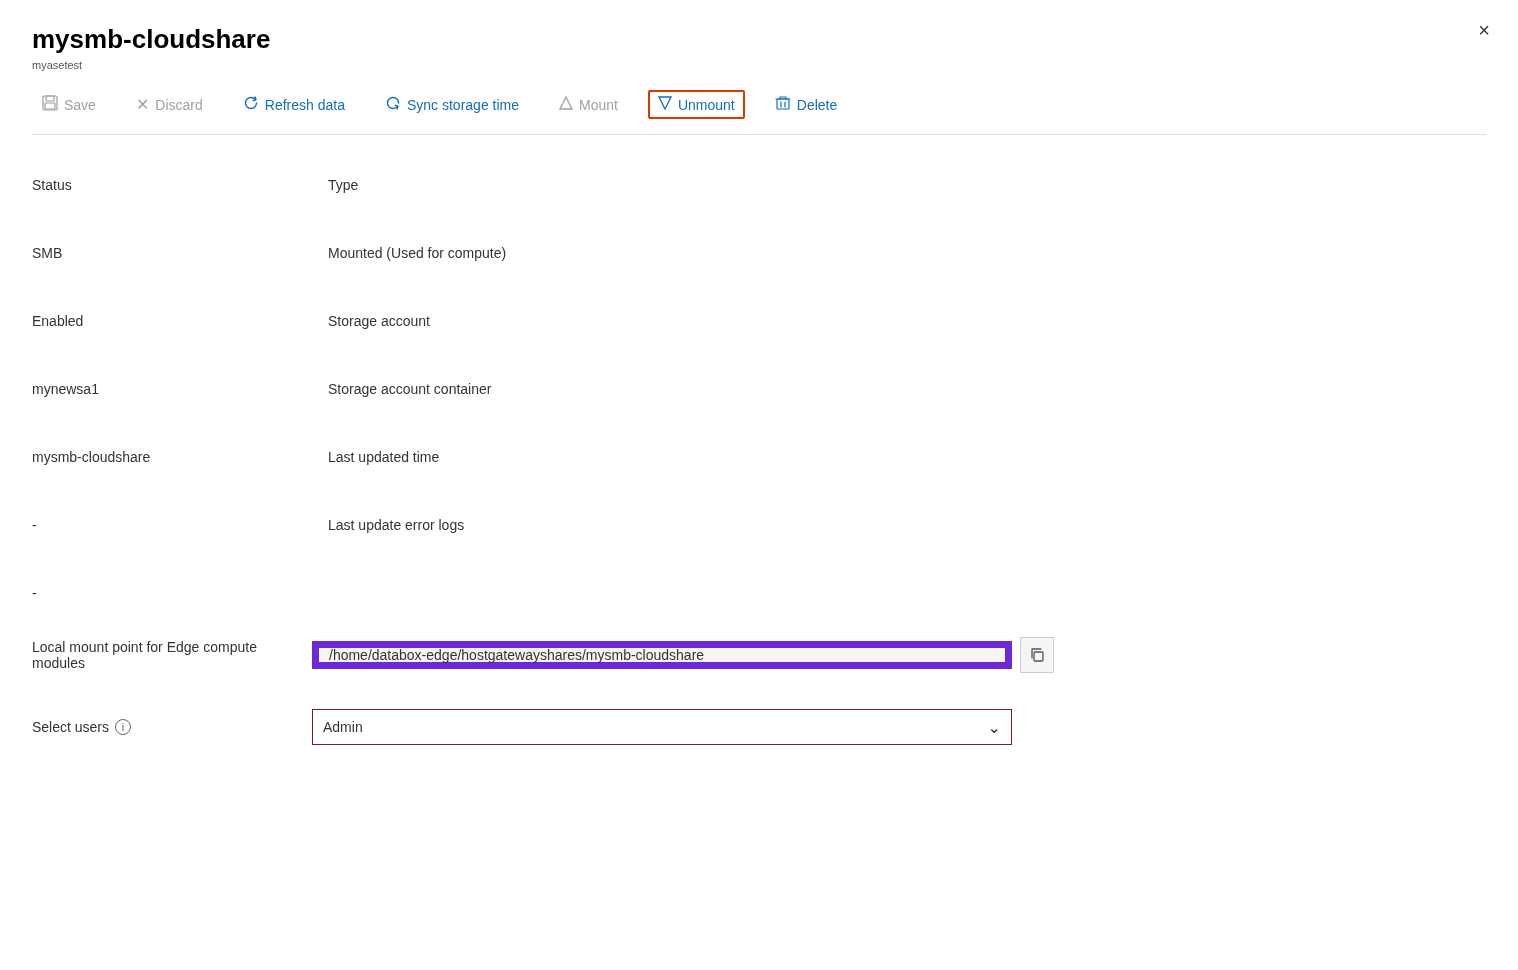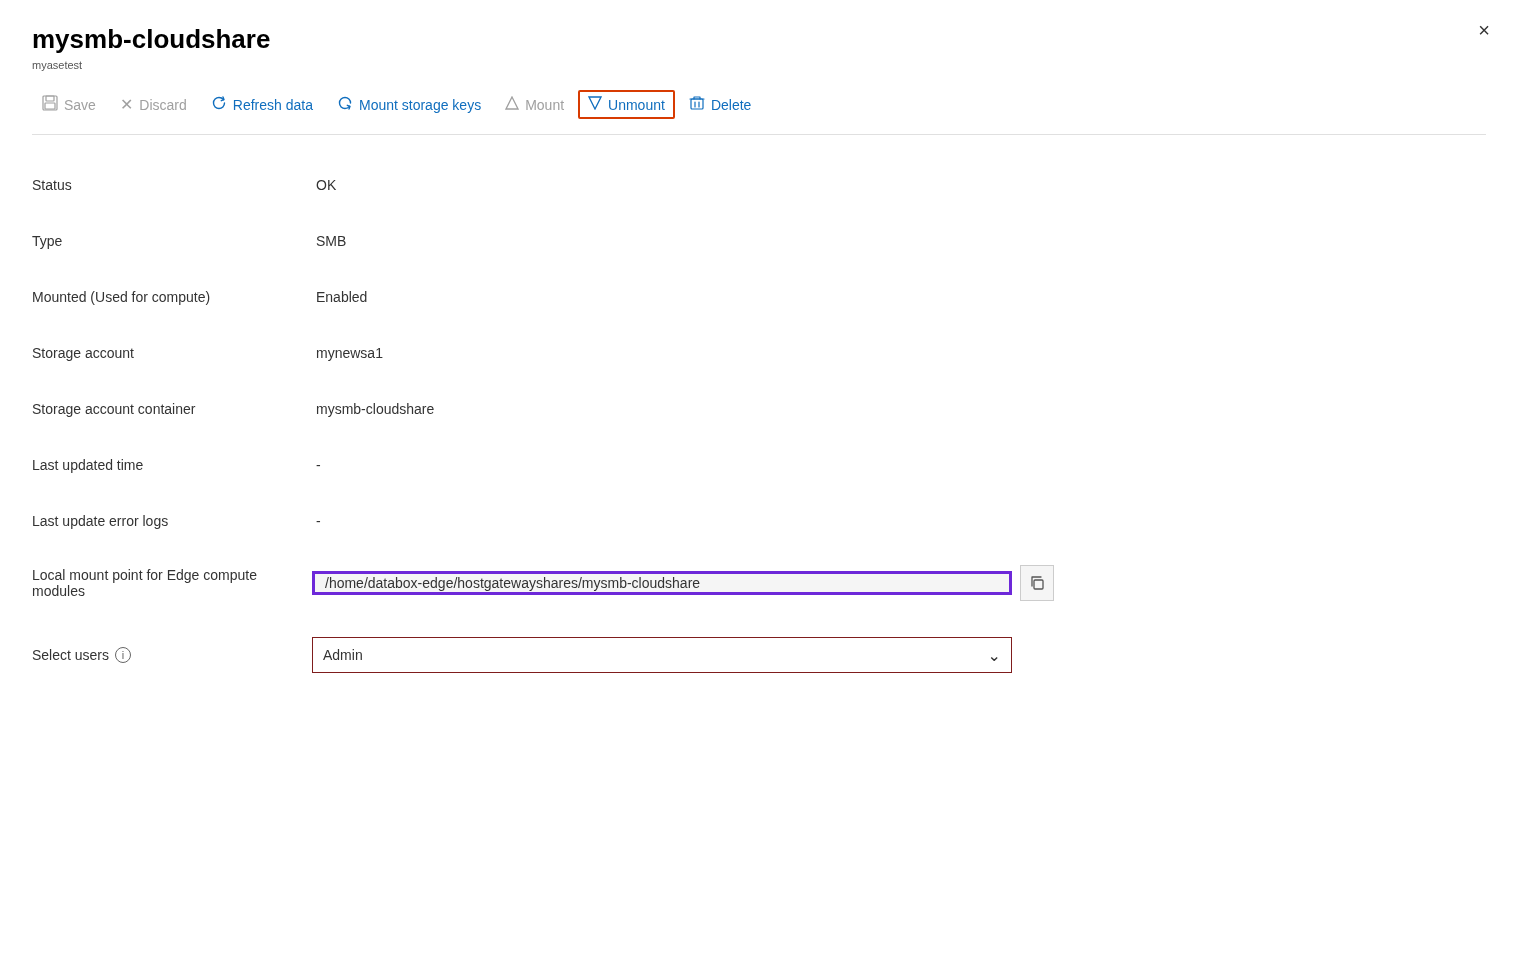--- a/index.html
+++ b/index.html
@@ -34,21 +34,21 @@
       line-height: 1.2;
     }
     .panel-subtitle {
       font-size: 11px;
       color: #555;
       margin-top: 4px;
     }
     .toolbar {
       display: flex;
       align-items: center;
-      gap: 4px;
+      gap: 20px;
       margin-top: 18px;
       padding-bottom: 14px;
       border-bottom: 1px solid #e0e0e0;
       flex-wrap: wrap;
     }
     .toolbar-btn {
       display: flex;
       align-items: center;
       gap: 6px;
       padding: 6px 10px;
@@ -69,21 +69,21 @@
       align-items: center;
     }
     .toolbar-icon {
       font-size: 16px;
       line-height: 1;
     }
     .content-area {
       margin-top: 24px;
       display: grid;
       grid-template-columns: 280px 1fr;
-      gap: 4px;
+      gap: 16px;
     }
     .field-label {
       padding: 18px 0;
       color: #333;
       font-size: 14px;
       align-self: center;
     }
     .field-value {
       padding: 18px 0;
       color: #333;
@@ -91,21 +91,21 @@
       align-self: center;
     }
     .field-value-input {
       display: flex;
       align-items: center;
       gap: 8px;
       padding: 18px 0;
       align-self: center;
     }
     .readonly-input {
-      border: 3px solid #6d28d9;
+      border: 7px solid #6d28d9;
       background: #f5f5f5;
       padding: 7px 10px;
       font-size: 14px;
       color: #333;
       width: 700px;
       height: 24px;
       display: flex;
       align-items: center;
     }
     .copy-btn {
@@ -191,21 +191,21 @@
       <span>Refresh data</span>
     </button>
 
     <button class="toolbar-btn">
       <span class="toolbar-icon">
         <svg width="16" height="16" viewBox="0 0 16 16" fill="none">
           <path d="M13.5 8A5.5 5.5 0 1 0 8 13.5c1.8 0 3.4-.87 4.4-2.2" stroke="#106ebe" stroke-width="1.4" fill="none" stroke-linecap="round"></path>
           <path d="M12 14l1-2.7-2.7-1" stroke="#106ebe" stroke-width="1.4" fill="none" stroke-linecap="round" stroke-linejoin="round"></path>
         </svg>
       </span>
-      <span>Mount storage keys</span>
+      <span>Sync storage time</span>
     </button>
 
     <button class="toolbar-btn disabled">
       <span class="toolbar-icon" style="color:#a0a0a0;">
         <svg width="14" height="14" viewBox="0 0 14 14" fill="none">
           <polygon points="7,1 13,13 1,13" stroke="#a0a0a0" stroke-width="1.3" fill="none"></polygon>
         </svg>
       </span>
       <span>Mount</span>
     </button>
@@ -229,21 +229,20 @@
         </svg>
       </span>
       <span>Delete</span>
     </button>
 
   </div>
 
   <div class="content-area">
 
   <div class="field-label">Status</div>
-      <div class="field-value">OK</div>
       <div class="field-label">Type</div>
       <div class="field-value">SMB</div>
       <div class="field-label">Mounted (Used for compute)</div>
       <div class="field-value">Enabled</div>
       <div class="field-label">Storage account</div>
       <div class="field-value">mynewsa1</div>
       <div class="field-label">Storage account container</div>
       <div class="field-value">mysmb-cloudshare</div>
       <div class="field-label">Last updated time</div>
       <div class="field-value">-</div>

